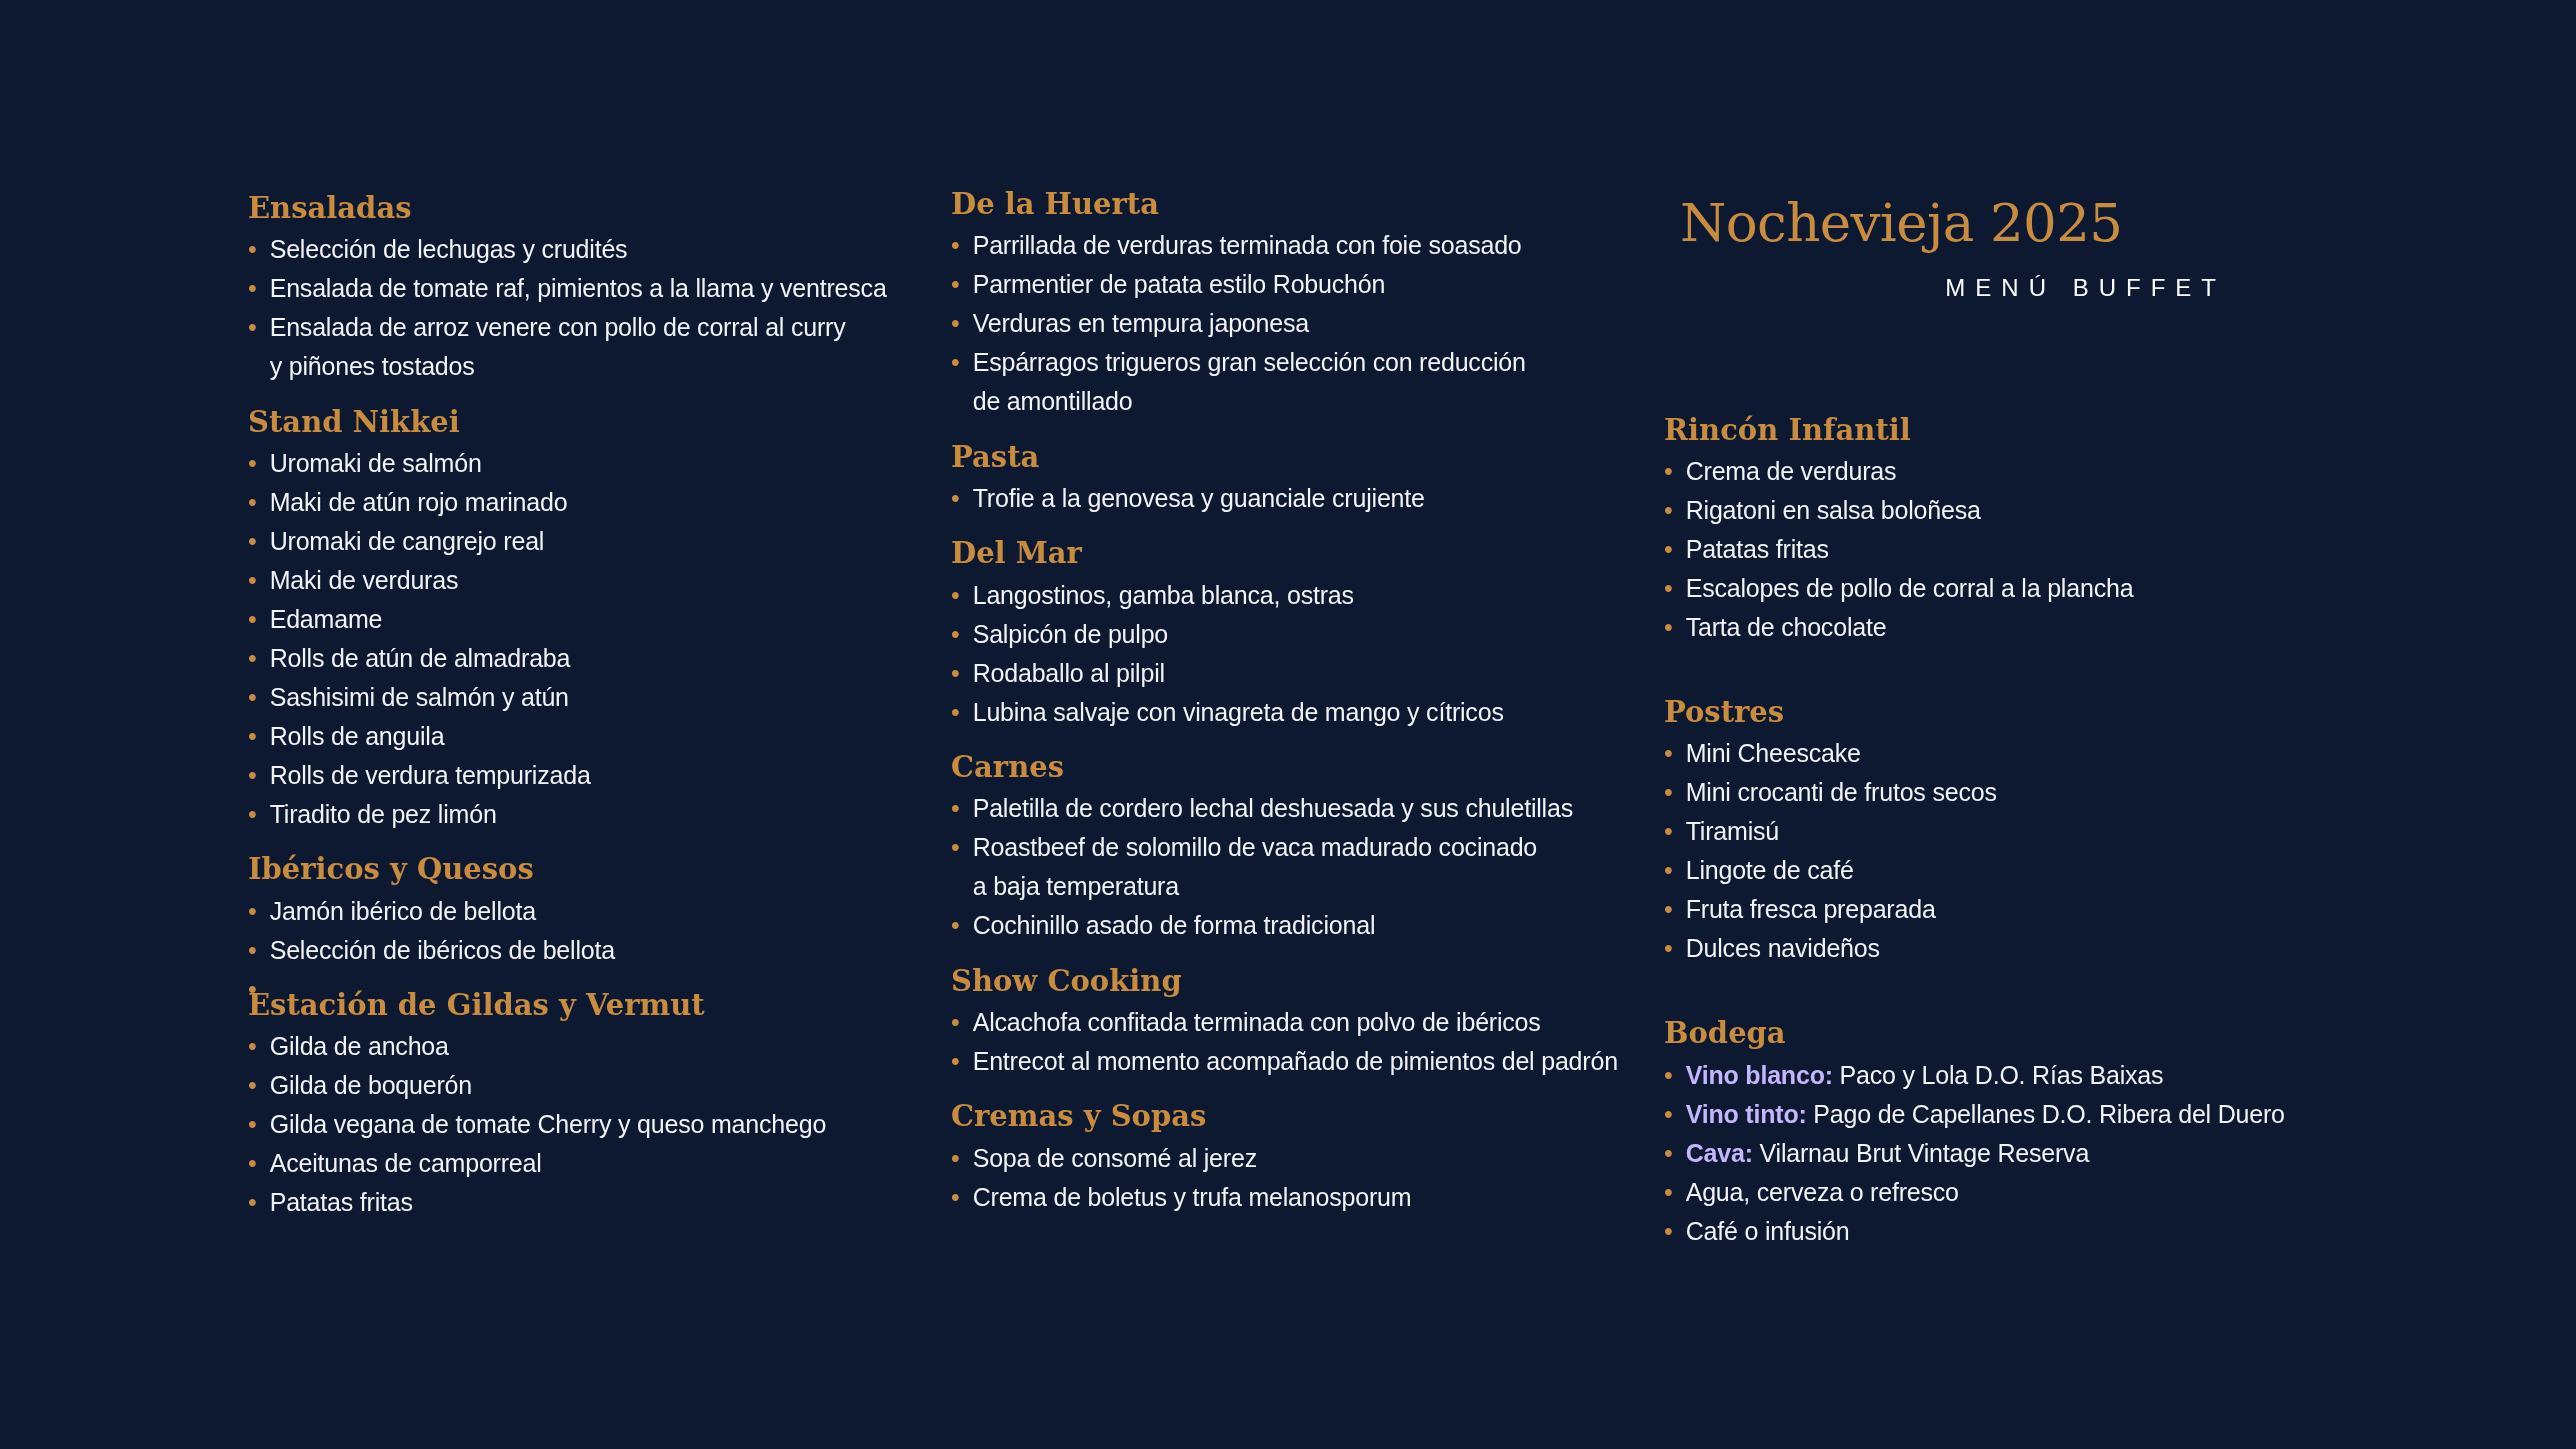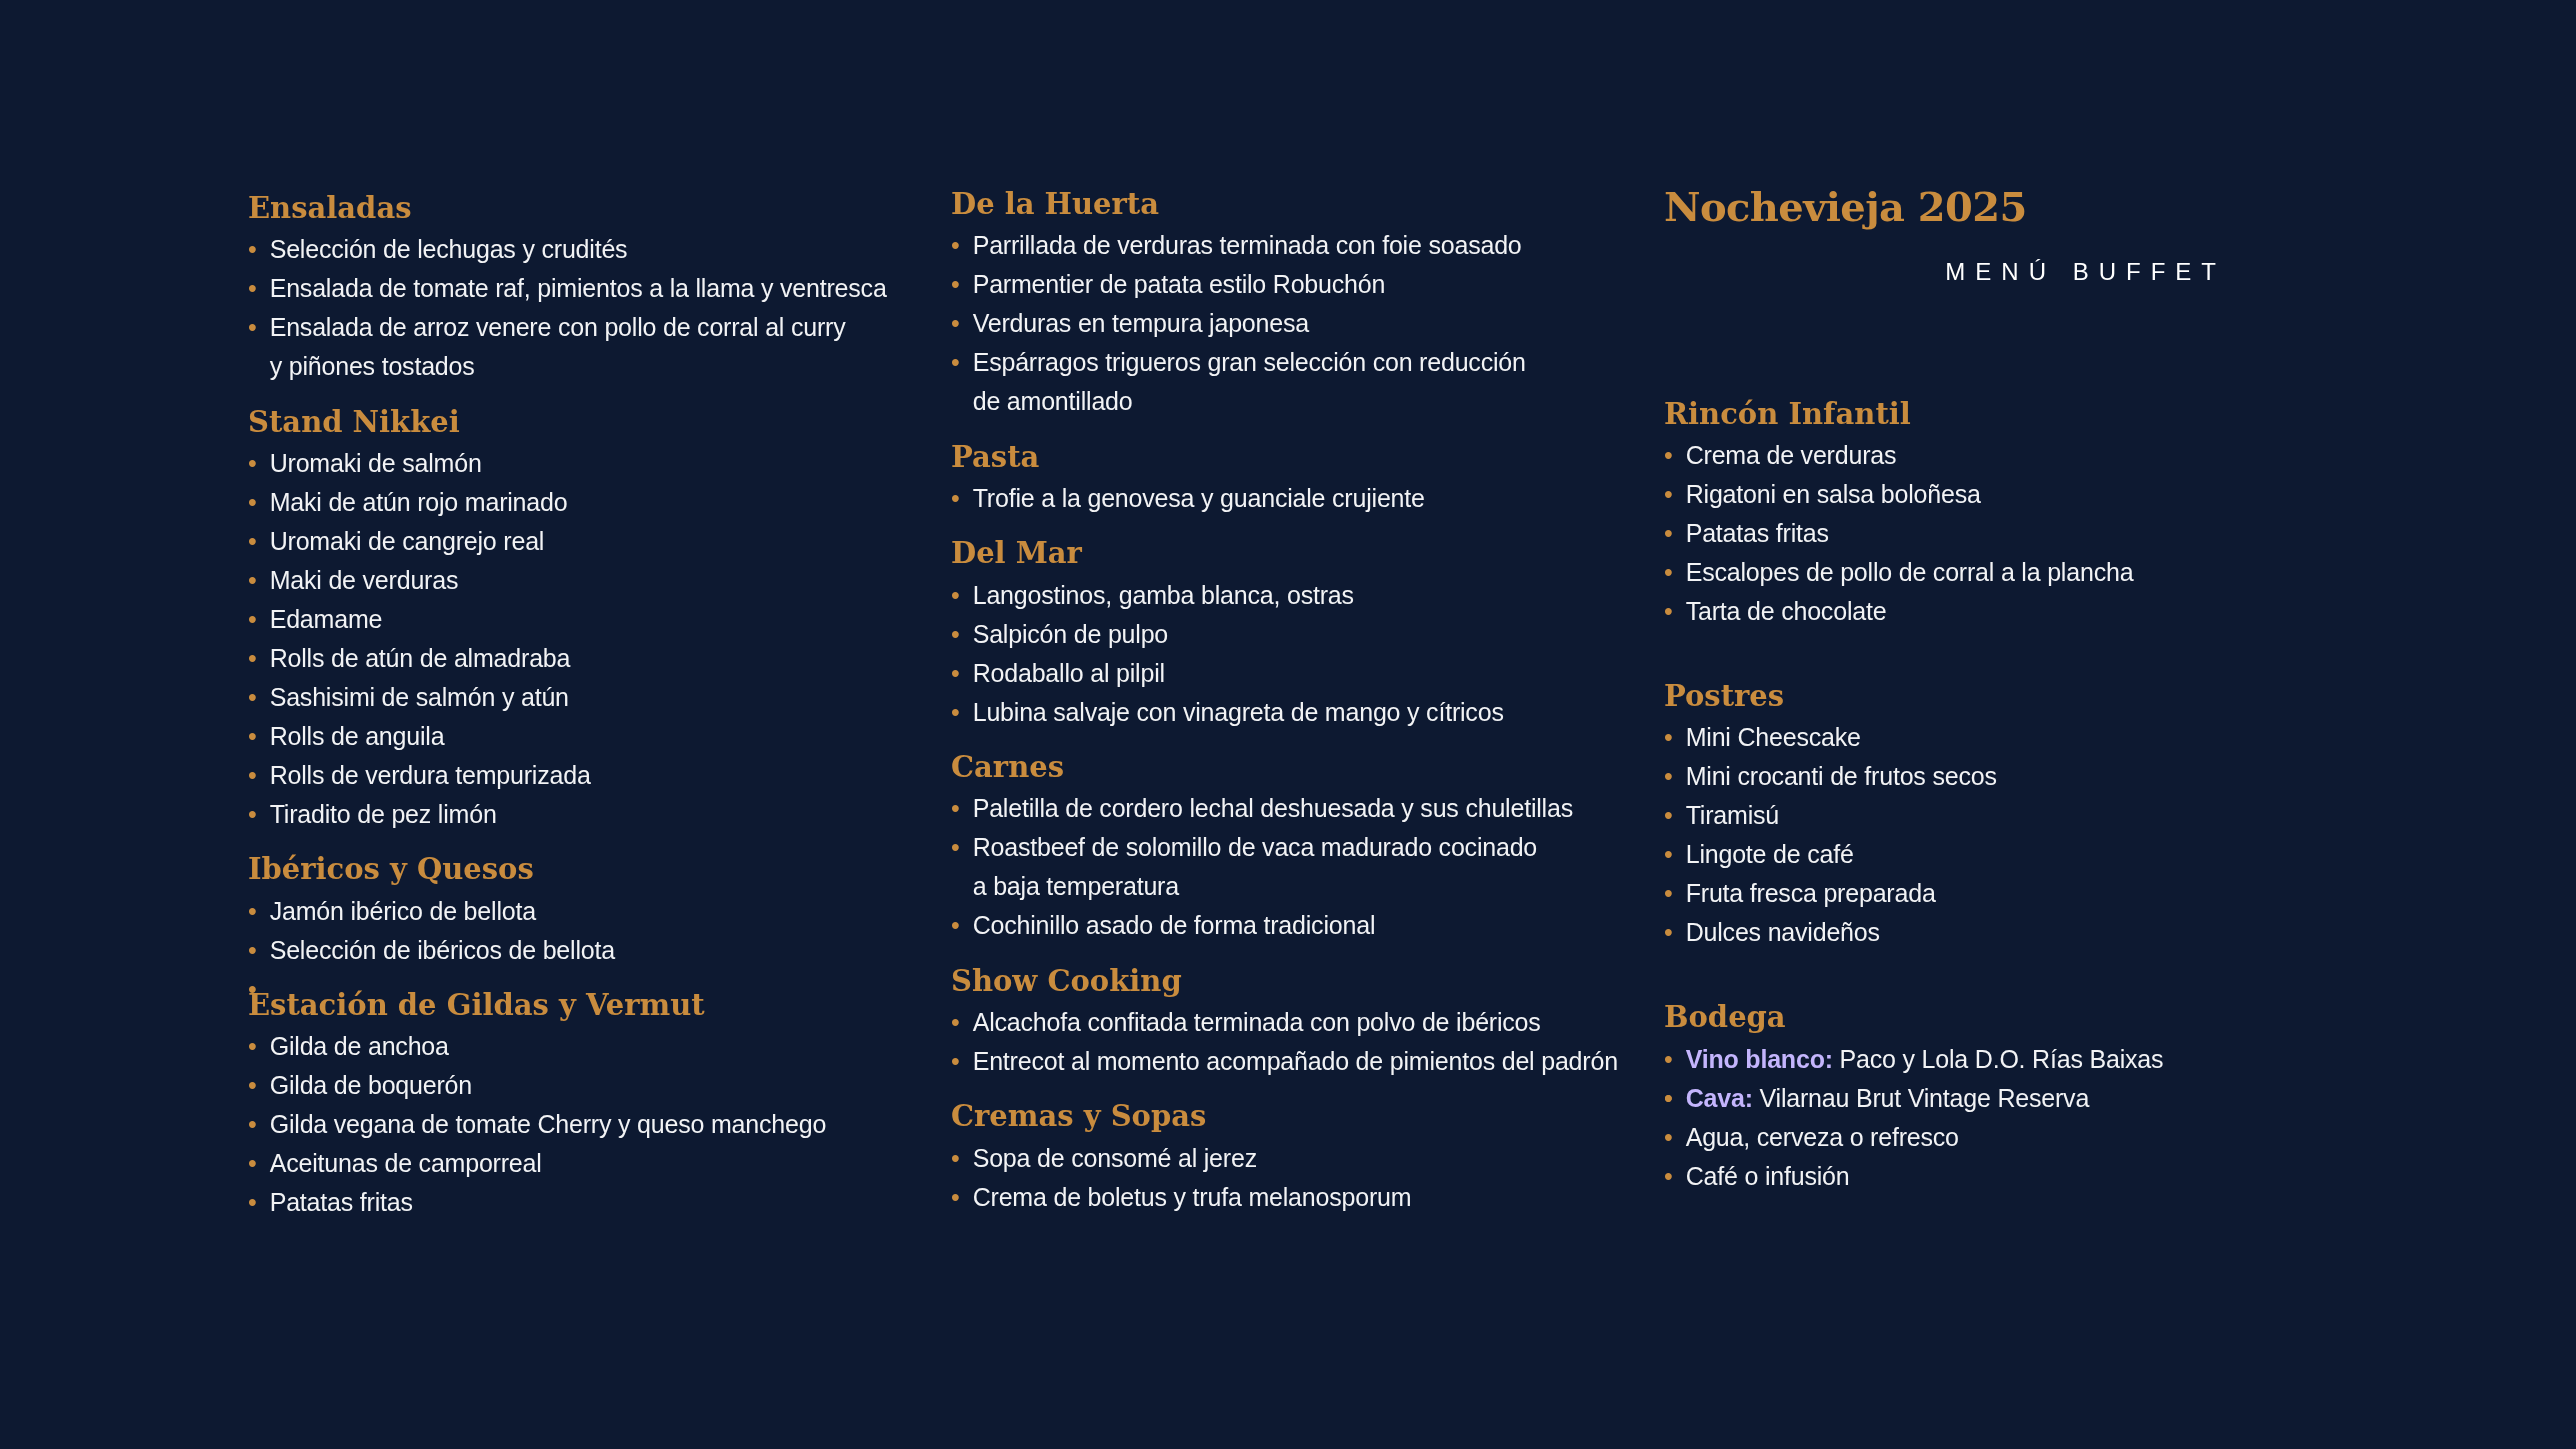--- a/index.html
+++ b/index.html
@@ -18,24 +18,24 @@
     position: absolute;
     top: 189px;
   }
   .col-0 { left: 248px;  width: 802px; }
   .col-1 { left: 951px; width: 761px; top: 185px; }
   .col-2 { left: 1664px; width: 749px; top: 176px; }
 
   
   .brand { width: 562px; margin-bottom: 111px; }
   .brand h1 {
-    margin: 0;
+    margin: 16px;
     font-family: "DejaVu Serif", serif;
-    font-weight: 700;
-    font-size: 40px;
+    font-weight: 400;
+    font-size: 53px;
     line-height: 61px;
     color: #C98C3E;
     letter-spacing: -0.6px;
     white-space: nowrap;
   }
   .brand .subtitle {
     margin-top: 23.4px;
     text-align: right;
     font-size: 24px;
     line-height: 23.4px;
@@ -202,21 +202,21 @@
           <li><span class="bullet">•</span><span class="txt">Tiramisú</span></li>
           <li><span class="bullet">•</span><span class="txt">Lingote de café</span></li>
           <li><span class="bullet">•</span><span class="txt">Fruta fresca preparada</span></li>
           <li><span class="bullet">•</span><span class="txt">Dulces navideños</span></li>
         </ul>
       </section>
       <section>
         <h2>Bodega</h2>
         <ul class="items">
           <li><span class="bullet">•</span><span class="txt"><span class="pfx">Vino blanco:</span> Paco y Lola D.O. Rías Baixas</span></li>
-          <li><span class="bullet">•</span></li>
+          <li><span class="bullet">•</span><span class="txt"><span class="pfx">Vino tinto:</span> Pago de Capellanes D.O. Ribera del Duero</span></li>
           <li><span class="bullet">•</span><span class="txt"><span class="pfx">Cava:</span> Vilarnau Brut Vintage Reserva</span></li>
           <li><span class="bullet">•</span><span class="txt">Agua, cerveza o refresco</span></li>
           <li><span class="bullet">•</span><span class="txt">Café o infusión</span></li>
         </ul>
       </section>
     </div>
 </div>
 
 
 </body></html>

